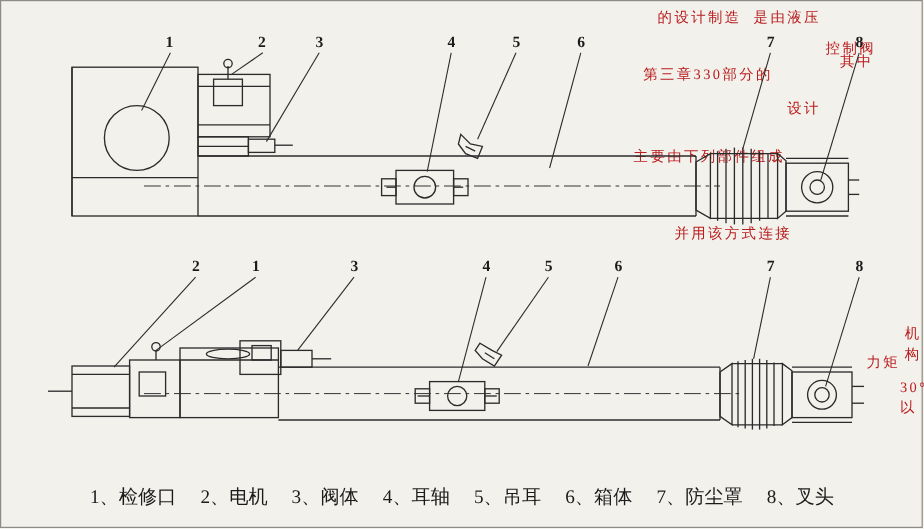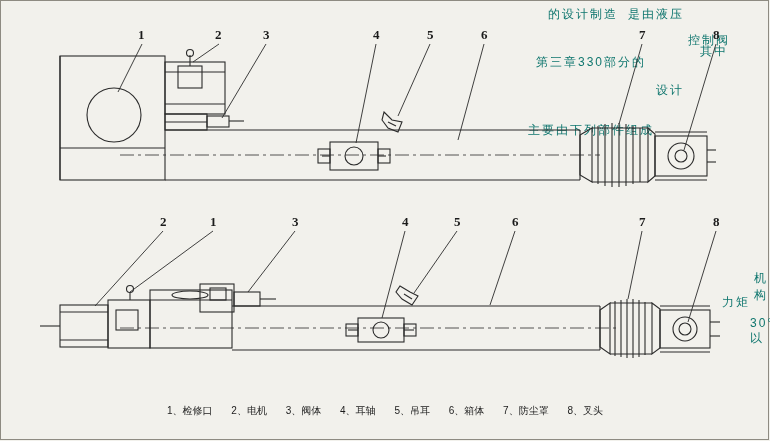--- a/index.html
+++ b/index.html
@@ -11,22 +11,22 @@
     position: relative;
     width: 770px;
     height: 441px;
     background: #f2f1ec;
     font-family: "Liberation Sans", sans-serif;
     overflow: hidden;
   }
   
   .ghost {
     position: absolute;
-    color: #0f766e;
-    font-family: Liberation Sans, sans-serif;
+    color: #b91c1c;
+    font-family: Liberation Serif, serif;
     font-size: 12px;
     letter-spacing: 2px;
     user-select: none;
   }
   svg.diagram {
     position: absolute;
     left: 0;
     top: 0;
     width: 770px;
     height: 441px;
@@ -38,22 +38,22 @@
     font-weight: bold;
     color: #1b1b1b;
     line-height: 1;
   }
   .legend {
     position: absolute;
     left: 0;
     top: 404px;
     width: 770px;
     text-align: center;
-    font-family: Liberation Sans, sans-serif;
-    font-size: 10px;
+    font-family: Liberation Serif, serif;
+    font-size: 16px;
     color: #1b1b1b;
   }
   .legend .item {
     display: inline-block;
     margin: 0 8px;
     white-space: nowrap;
   }
   .frame {
     position: absolute;
     left: 0; top: 0;
@@ -70,20 +70,21 @@
 
   <div class="frame"></div>
 
   <div class="ghost" style="left:548px; top:6px;">的设计制造</div>
   <div class="ghost" style="left:628px; top:6px;">是由液压</div>
   <div class="ghost" style="left:688px; top:32px;">控制阀</div>
   <div class="ghost" style="left:536px; top:54px;">第三章330部分的</div>
   <div class="ghost" style="left:700px; top:43px;">其中</div>
   <div class="ghost" style="left:656px; top:82px;">设计</div>
   <div class="ghost" style="left:528px; top:122px;">主要由下列部件组成</div>
+  <div class="ghost" style="left:562px; top:186px;">并用该方式连接</div>
   <div class="ghost" style="left:722px; top:270px;margin-left:32px;">机构</div>
   <div class="ghost" style="left:722px; top:294px;text-align:center;">力矩</div>
   <div class="ghost" style="left:720px; top:316px;margin-left:30px;">30°以</div>
 
   <svg class="diagram" viewBox="0 0 770 441">
     <g fill="none" stroke="#2b2b2b" stroke-width="1.1" stroke-linejoin="miter" stroke-linecap="butt">
 
       <g>
 
         <rect x="60" y="56" width="105" height="124"></rect>

